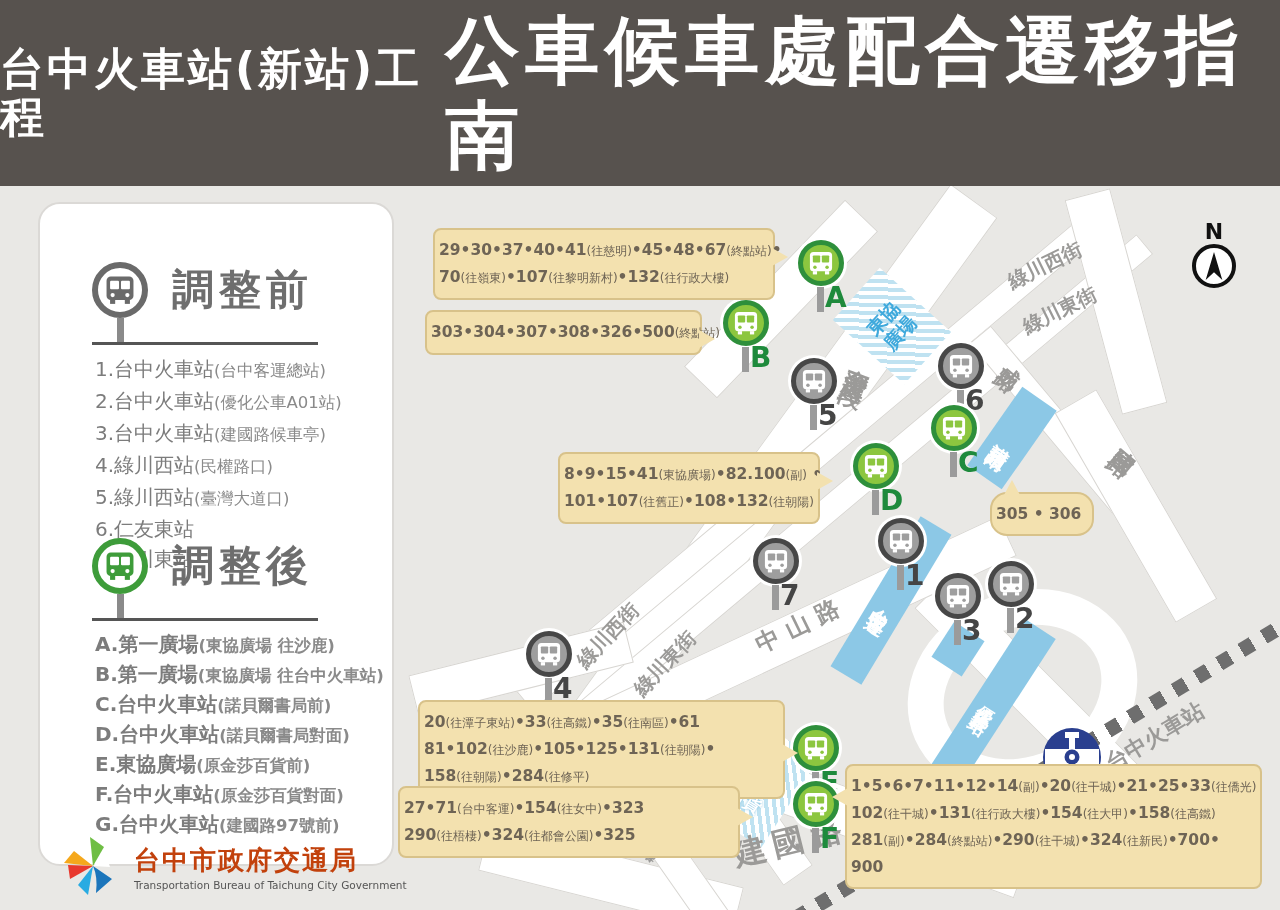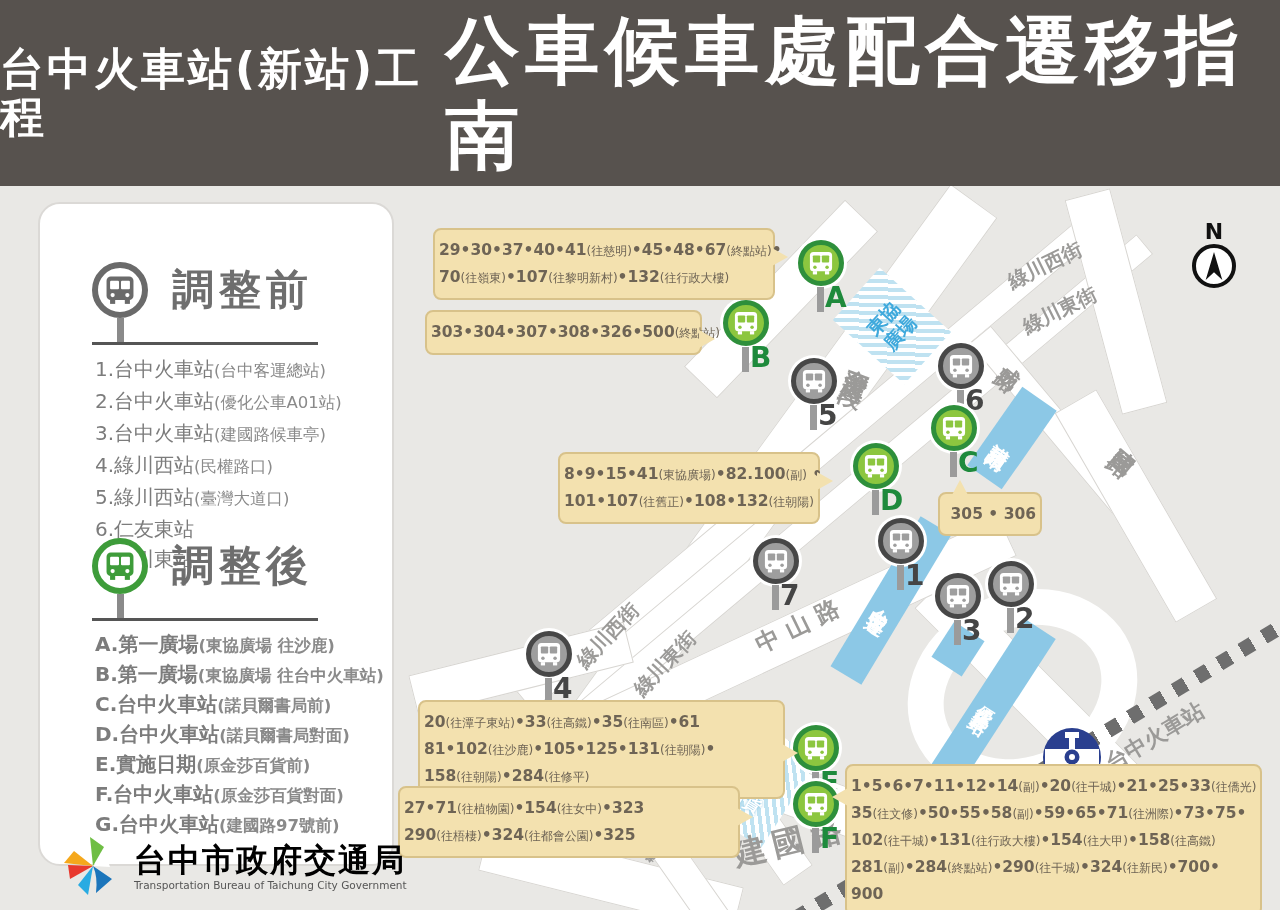--- a/index.html
+++ b/index.html
@@ -27,21 +27,21 @@
   .sec-title{font-size:42px;font-weight:bold;color:#6E6E6E;letter-spacing:5px;margin-left:24px;}
   .sec-pole{position:absolute;width:7px;height:26px;background:#8A8A8A;}
   .sec-rule{position:absolute;height:3px;background:#555;z-index:21;}
   .plist{position:absolute;z-index:22;font-size:20px;color:#7C7C7C;line-height:30px;}
   .plist .note{font-size:16.5px;color:#8A8A8A;}
 
   
   .agency{position:absolute;left:60px;top:833px;z-index:22;display:flex;align-items:flex-start;}
   .agency .mark{width:66px;height:66px;}
   .agency .tx{margin-left:8px;margin-top:10px;}
-  .agency .zh{font-size:32px;font-weight:bold;color:#000000;letter-spacing:2px;line-height:34px;}
+  .agency .zh{font-size:26px;font-weight:bold;color:#c2410c;letter-spacing:2px;line-height:34px;}
   .agency .en{font-size:10.5px;color:#555;margin-top:2px;}
 
   
   .road{position:absolute;background:#fff;border:1px solid #D8D6D2;z-index:1;}
   .loop{position:absolute;left:905px;top:592px;width:235px;height:200px;border:36px solid #fff;
         border-radius:50%;transform:rotate(-24deg);z-index:1;box-sizing:border-box;}
   .rail{position:absolute;height:15px;z-index:1;
         background:repeating-linear-gradient(90deg,#6E6E6E 0 13px,transparent 13px 26px);}
   .streetlabel{position:absolute;color:#9B9A98;font-weight:bold;z-index:3;white-space:nowrap;}
   .vert{writing-mode:vertical-rl;text-orientation:upright;letter-spacing:3px;}
@@ -312,39 +312,38 @@
       </div>
     <div class="callout" style="left:425px;top:310px;width:265px;">
       <div class="tail right" style="top:18px;"></div>
         <div class="line"><span class="num">303•304•307•308•326•500</span><span class="note">(終點站)</span></div>
       </div>
     <div class="callout" style="left:558px;top:452px;width:250px;">
       <div class="tail right" style="top:18px;"></div>
     <div class="line"><span class="num">8•9•15•41</span><span class="note">(東協廣場)</span><span class="num">•82.100</span><span class="note">(副)</span><span class="num"> •</span></div>
         <div class="line"><span class="num">101•107</span><span class="note">(往舊正)</span><span class="num">•108•132</span><span class="note">(往朝陽)</span></div>
       </div>
-    <div class="callout" style="left:938px;top:492px;width:92px;text-align:right;">
+    <div class="callout" style="left:990px;top:492px;width:92px;text-align:left;border-radius:17px;">
       <div class="tail up" style="left:12px;"></div>
     <div class="line"><span class="num">305 • 306</span></div>
       </div>
     <div class="callout" style="left:418px;top:700px;width:355px;">
       <div class="tail right" style="top:42px;"></div>
     <div class="line"><span class="num">20</span><span class="note">(往潭子東站)</span><span class="num">•33</span><span class="note">(往高鐵)</span><span class="num">•35</span><span class="note">(往南區)</span><span class="num">•61</span></div>
         <div class="line"><span class="num">81•102</span><span class="note">(往沙鹿)</span><span class="num">•105•125•131</span><span class="note">(往朝陽)</span><span class="num">•</span></div>
         <div class="line"><span class="num">158</span><span class="note">(往朝陽)</span><span class="num">•284</span><span class="note">(往修平)</span></div>
       </div>
     <div class="callout" style="left:398px;top:786px;width:330px;">
       <div class="tail right" style="top:20px;"></div>
-    <div class="line"><span class="num">27•71</span><span class="note">(往植物園)</span><span class="num">•154</span><span class="note">(往女中)</span><span class="num">•323</span></div>
+    <div class="line"><span class="num">27•71</span><span class="note">(台中客運)</span><span class="num">•154</span><span class="note">(往女中)</span><span class="num">•323</span></div>
         <div class="line"><span class="num">290</span><span class="note">(往梧棲)</span><span class="num">•324</span><span class="note">(往都會公園)</span><span class="num">•325</span></div>
       </div>
     <div class="callout" style="left:845px;top:764px;width:405px;">
       <div class="tail left" style="top:22px;"></div>
     <div class="line"><span class="num">1•5•6•7•11•12•14</span><span class="note">(副)</span><span class="num">•20</span><span class="note">(往干城)</span><span class="num">•21•25•33</span><span class="note">(往僑光)</span></div>
-        <div class="line"><span class="num">35</span><span class="note">(往文修)</span><span class="num">•50•55•58</span><span class="note">(副)</span><span class="num">•59•65•71</span><span class="note">(往洲際)</span><span class="num">•73•75•</span></div>
         <div class="line"><span class="num">102</span><span class="note">(往干城)</span><span class="num">•131</span><span class="note">(往行政大樓)</span><span class="num">•154</span><span class="note">(往大甲)</span><span class="num">•158</span><span class="note">(往高鐵)</span></div>
         <div class="line"><span class="num">281</span><span class="note">(副)</span><span class="num">•284</span><span class="note">(終點站)</span><span class="num">•290</span><span class="note">(往干城)</span><span class="num">•324</span><span class="note">(往新民)</span><span class="num">•700•</span></div>
         <div class="line"><span class="num">900</span></div>
       </div>
   </div>
 
   <div class="header">
     <div class="t1">台中火車站(新站)工程</div>
     <div class="t2">公車候車處配合遷移指南</div>
   </div>
@@ -379,21 +378,21 @@
       </div>
     <div class="sec-title">調整後</div>
   </div>
   <div class="sec-pole" style="left:117px;top:594px;z-index:21;"></div>
   <div class="sec-rule" style="left:92px;top:618px;width:226px;"></div>
   <div class="plist" style="left:95px;top:630px;line-height:29px;font-weight:bold;">
       <div class="line"><span class="num">A.第一廣場</span><span class="note">(東協廣場 往沙鹿)</span></div>
       <div class="line"><span class="num">B.第一廣場</span><span class="note">(東協廣場 往台中火車站)</span></div>
       <div class="line"><span class="num">C.台中火車站</span><span class="note">(諾貝爾書局前)</span></div>
       <div class="line"><span class="num">D.台中火車站</span><span class="note">(諾貝爾書局對面)</span></div>
-      <div class="line"><span class="num">E.實施日期</span><span class="note">(原金莎百貨前)</span></div>
+      <div class="line"><span class="num">E.東協廣場</span><span class="note">(原金莎百貨前)</span></div>
       <div class="line"><span class="num">F.台中火車站</span><span class="note">(原金莎百貨對面)</span></div>
       <div class="line"><span class="num">G.台中火車站</span><span class="note">(建國路97號前)</span></div>
     </div>
 
   <div class="agency">
     <svg class="mark" viewBox="0 0 66 66">
       <path d="M33 33 L30 4 L44 14 Z" fill="#6FBE44"></path>
       <path d="M33 33 L4 30 L14 18 Z" fill="#F5A81C"></path>
       <path d="M33 33 L10 46 L8 32 Z" fill="#E8392E"></path>
       <path d="M33 33 L28 62 L18 52 Z" fill="#29ABE2"></path>

